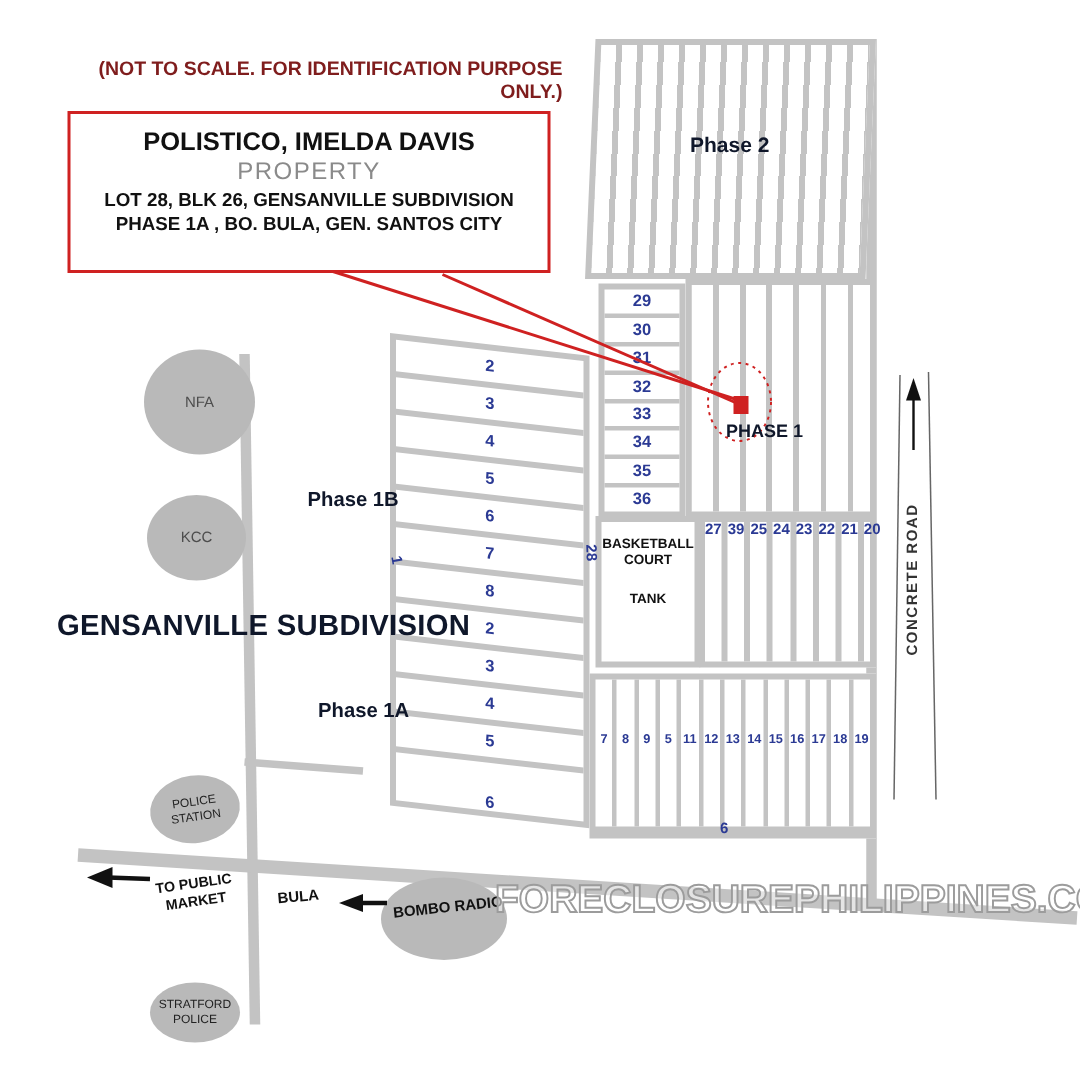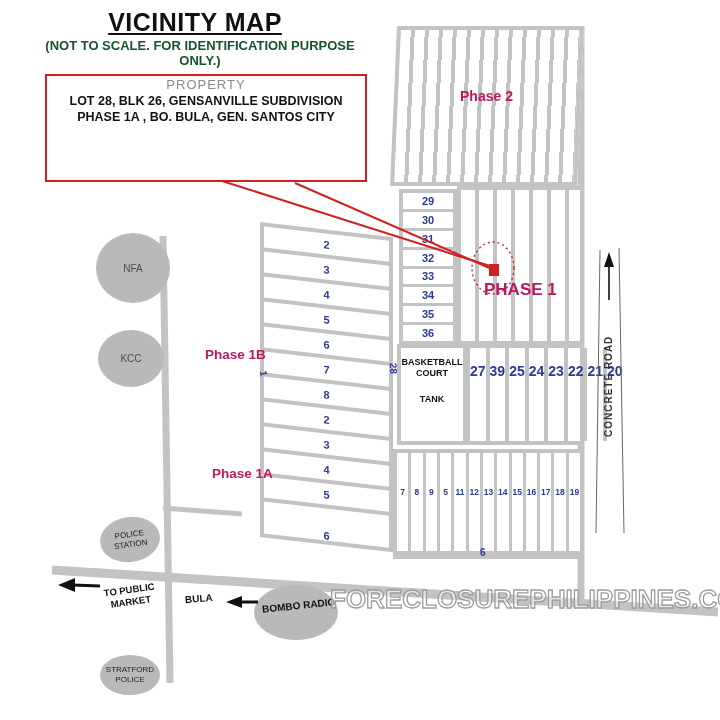--- a/index.html
+++ b/index.html
@@ -2,29 +2,29 @@
 <html><head>
 <meta charset="utf-8">
 <style>
   html,body{margin:0;padding:0;background:#fff;}
   #canvas{position:relative;width:720px;height:720px;background:#ffffff;overflow:hidden;
           font-family:"Liberation Sans", sans-serif;}
   .abs{position:absolute;}
   
   .title{left:70px;top:8px;width:250px;text-align:center;font-size:25px;font-weight:bold;
          color:#111;text-decoration:underline;letter-spacing:.5px;z-index:6;}
-  .subtitle{left:25px;top:38px;width:350px;text-align:center;font-size:13px;font-weight:bold;color:#14532d;z-index:6;}
+  .subtitle{left:25px;top:38px;width:350px;text-align:right;font-size:13px;font-weight:bold;color:#7f1d1d;z-index:6;}
   
   .propbox{left:45px;top:74px;width:318px;height:104px;border:2.5px solid #cf2121;background:#fff;
            text-align:center;z-index:7;}
   .prop-owner{margin-top:9px;font-size:17px;font-weight:bold;color:#111;}
-  .prop-word{font-size:13px;color:#8a8a8a;letter-spacing:1px;margin-top:1px;}
+  .prop-word{font-size:16px;color:#8a8a8a;letter-spacing:1px;margin-top:1px;}
   .prop-l1,.prop-l2{font-size:12.5px;font-weight:bold;color:#111;margin-top:2px;}
   
-  .red{color:#be185d;font-weight:bold;text-align:center;}
+  .red{color:#0f172a;font-weight:bold;text-align:center;}
   .blue{color:#2b3a94;font-weight:bold;}
   .blk-lbl{color:#111;font-weight:bold;}
   
   .block{position:absolute;background:#fff;border:4px solid #c3c3c3;box-sizing:border-box;z-index:3;}
   .leftblock{left:260px;top:222px;width:133px;height:315px;transform:skewY(6.5deg);
              transform-origin:top left;}
   .leftblock .cell{height:25px;box-sizing:border-box;border-bottom:4px solid #c3c3c3;
                    display:flex;align-items:center;justify-content:center;font-size:11px;}
   .leftblock .tailcell{height:36px;display:flex;align-items:flex-end;justify-content:center;
                    font-size:11px;padding-bottom:3px;box-sizing:border-box;}
@@ -34,21 +34,21 @@
   .northblock .cell{flex:1;border-bottom:3px solid #c3c3c3;display:flex;align-items:center;
                     justify-content:center;font-size:11px;text-align:center;}
   .northblock .cell:last-child{border-bottom:none;}
   .midblock{left:457px;top:186px;width:127px;height:159px;
       background-image:repeating-linear-gradient(90deg,transparent 0 14px,#c3c3c3 14px 18px);}
   .courtblock{left:397px;top:344px;width:70px;height:101px;}
   .bb-text{margin-top:9px;text-align:center;font-size:9px;font-weight:bold;color:#111;line-height:1.25;}
   .tank-text{margin-top:14px;text-align:center;font-size:9px;font-weight:bold;color:#111;}
   .colsblock{left:466px;top:344px;width:118px;height:101px;display:flex;}
   .colsblock .cell{flex:1;border-right:4px solid #c3c3c3;display:flex;justify-content:center;
-                   padding-top:15px;font-size:14px;box-sizing:border-box;}
+                   font-size:10px;box-sizing:border-box;}
   .colsblock .cell:last-child{border-right:none;}
   .southblock{left:393px;top:449px;width:191px;height:110px;border-bottom-width:8px;display:flex;}
   .southblock .cell{flex:1;border-right:3px solid #c3c3c3;display:flex;align-items:center;
                     justify-content:center;padding-bottom:20px;font-size:8.5px;box-sizing:border-box;}
   .southblock .cell:last-child{border-right:none;}
   
   .ell{position:absolute;background:#b9b9b9;border-radius:50%;display:flex;align-items:center;
        justify-content:center;text-align:center;z-index:4;color:#4d4d4d;}
   
   #roads{position:absolute;left:0;top:0;z-index:2;}
@@ -63,24 +63,24 @@
 
 <div id="canvas">
 
   <svg id="roads" width="720" height="720">
     <line x1="163" y1="236" x2="170" y2="683" stroke="#c3c3c3" stroke-width="7"></line>
     <line x1="52" y1="570" x2="718" y2="612" stroke="#c3c3c3" stroke-width="9"></line>
     <line x1="581" y1="26" x2="581" y2="606" stroke="#c3c3c3" stroke-width="7"></line>
     <line x1="163" y1="508" x2="242" y2="514" stroke="#c3c3c3" stroke-width="5"></line>
   </svg>
 
-  <div class="abs title">VICINITY MAP</div>
   <div class="abs subtitle">(NOT TO SCALE. FOR IDENTIFICATION PURPOSE ONLY.)</div>
 
   <div class="abs propbox">
+    <div class="prop-owner">POLISTICO, IMELDA DAVIS</div>
     <div class="prop-word">PROPERTY</div>
     <div class="prop-l1">LOT 28, BLK 26, GENSANVILLE SUBDIVISION</div>
     <div class="prop-l2">PHASE 1A , BO. BULA,  GEN. SANTOS CITY</div>
   </div>
 
   <div class="block phase2block"></div>
   <div class="abs red" style="left:460px;top:88px;font-size:14px;z-index:5;">Phase 2</div>
 
   <div class="block northblock blue">
       <div class="cell">29</div>
@@ -140,23 +140,24 @@
       <div class="cell">13</div>
       <div class="cell">14</div>
       <div class="cell">15</div>
       <div class="cell">16</div>
       <div class="cell">17</div>
       <div class="cell">18</div>
       <div class="cell">19</div>
     </div>
   <div class="abs blue" style="left:480px;top:547px;font-size:10px;z-index:6;">6</div>
 
-  <div class="abs red" style="left:484px;top:280px;font-size:17px;z-index:9;">PHASE 1</div>
-  <div class="abs red" style="left:205px;top:325px;font-size:13.5px;z-index:5;margin-top:22px;">Phase 1B</div>
+  <div class="abs red" style="left:484px;top:280px;font-size:12px;z-index:9;">PHASE 1</div>
+  <div class="abs red" style="left:205px;top:325px;font-size:13.5px;z-index:5;">Phase 1B</div>
   <div class="abs red" style="left:212px;top:466px;font-size:13.5px;z-index:5;">Phase 1A</div>
+  <div class="abs red" style="left:38px;top:406px;font-size:19.5px;letter-spacing:.2px;z-index:5;">GENSANVILLE SUBDIVISION</div>
 
   <div class="ell" style="left:96px;top:233px;width:74px;height:70px;font-size:10px;">NFA</div>
   <div class="ell" style="left:98px;top:330px;width:66px;height:57px;font-size:10px;">KCC</div>
   <div class="ell" style="left:100px;top:517px;width:60px;height:45px;font-size:8px;color:#222;
        transform:rotate(-8deg);line-height:1.2;">POLICE STATION</div>
   <div class="ell" style="left:100px;top:655px;width:60px;height:40px;font-size:8px;color:#222;
        line-height:1.2;overflow:visible;">STRATFORD POLICE</div>
   <div class="ell" style="left:254px;top:585px;width:84px;height:55px;"></div>
 
   <div class="abs blk-lbl" style="left:98px;top:584px;width:64px;text-align:center;font-size:9.5px;

